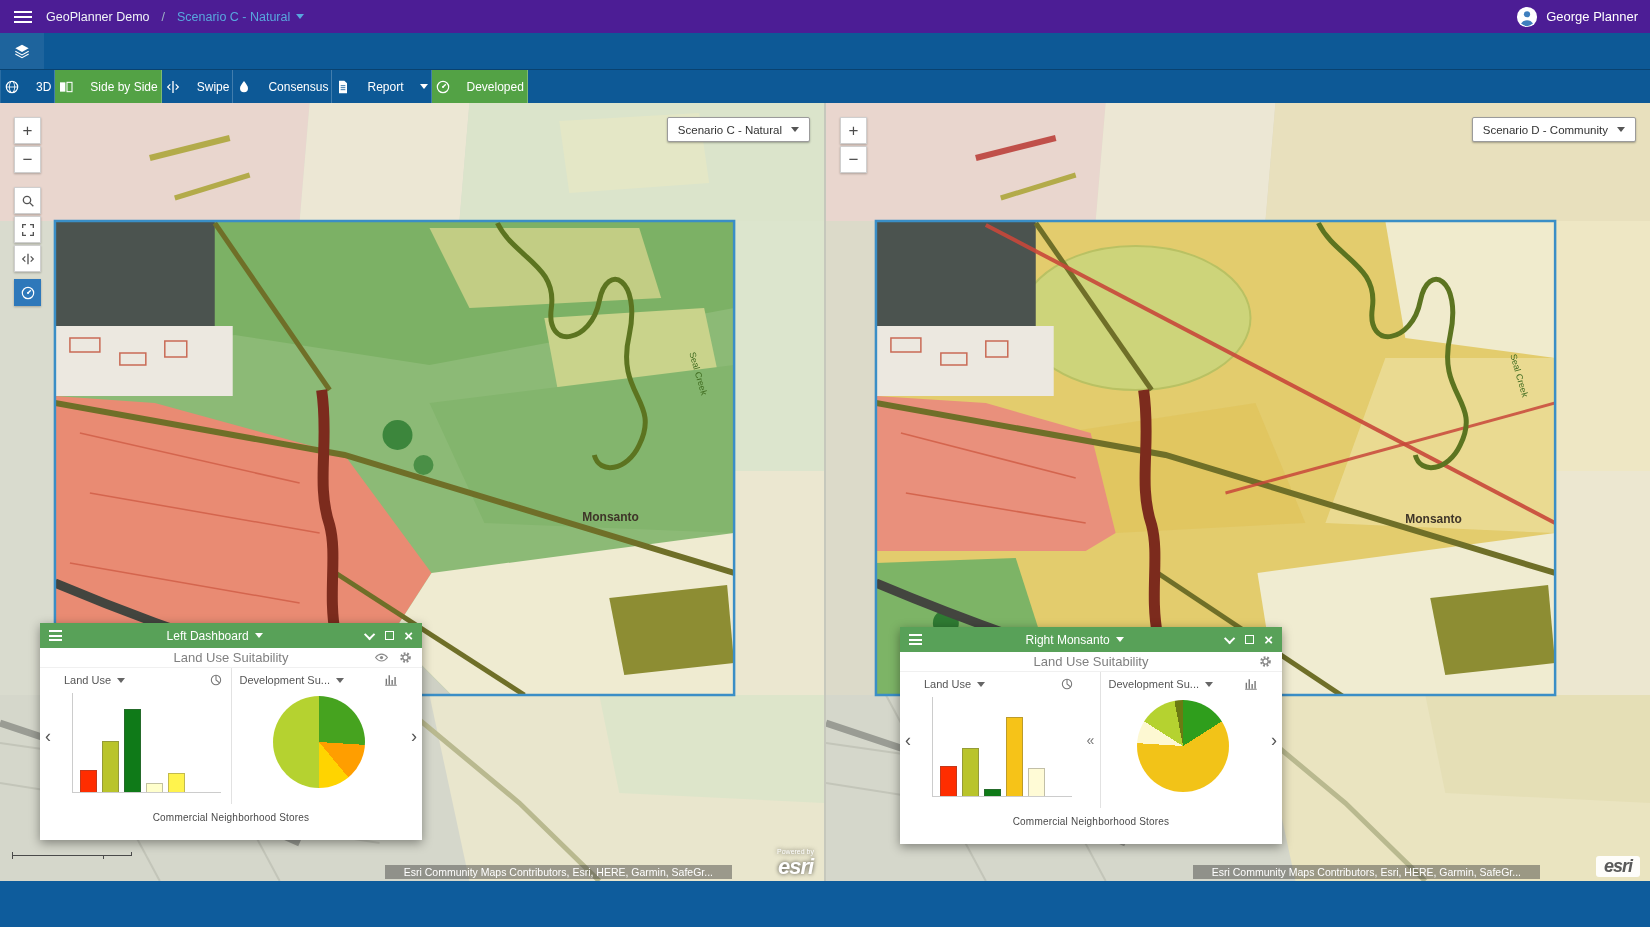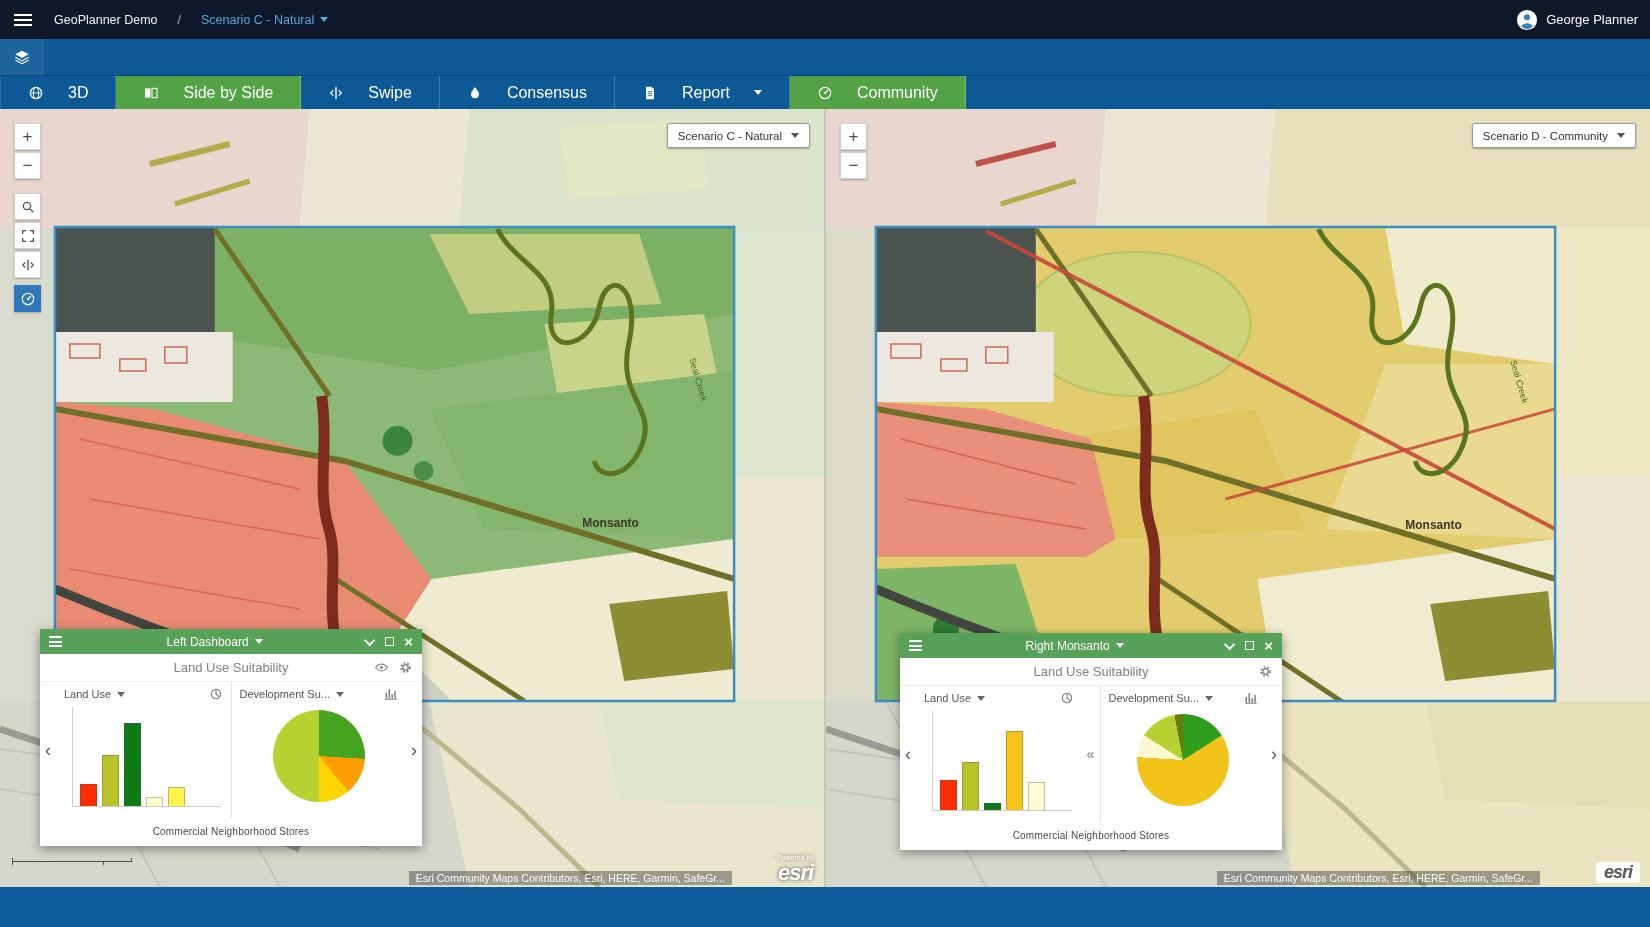--- a/index.html
+++ b/index.html
@@ -1,19 +1,19 @@
 <!DOCTYPE html>
 <html><head>
 <meta charset="utf-8">
 <style>
   * { box-sizing: border-box; margin: 0; padding: 0; }
   html,body { width:1650px; height:927px; overflow:hidden; font-family:"Liberation Sans", sans-serif; background:#e5e5e0; }
 
   
-  .topbar { height:39px; background:#0f172a; color:#fff; display:flex; align-items:center; padding:0 12px; gap:20px; }
+  .topbar { height:33px; background:#4c1d95; color:#fff; display:flex; align-items:center; padding:0 12px; gap:12px; }
   .burger { display:inline-flex; flex-direction:column; gap:3px; cursor:pointer; padding:4px 2px; }
   .burger i { display:block; width:18px; height:2px; background:#fff; }
   .crumb-app { font-size:12.5px; color:#f0f4f8; }
   .crumb-sep { font-size:12.5px; color:#9fb4c6; }
   .crumb-scenario { font-size:12.5px; color:#58a7de; display:inline-flex; align-items:center; gap:6px; cursor:pointer; }
   .top-right { margin-left:auto; display:flex; align-items:center; gap:8px; }
   .avatar { width:22px; height:22px; display:inline-flex; }
   .username { font-size:13px; color:#fff; }
 
   .caret { width:0; height:0; border-left:4px solid transparent; border-right:4px solid transparent; border-top:5px solid currentColor; display:inline-block; }
@@ -24,21 +24,21 @@
   
   .menubar { height:36px; background:#0d5996; position:relative; display:flex; align-items:stretch; }
   .layers-btn { width:44px; display:flex; align-items:center; justify-content:center; background:rgba(255,255,255,0.07); cursor:pointer; }
   .tabs { position:absolute; left:50%; transform:translateX(-50%); height:100%; display:flex; }
   .tab { display:flex; align-items:center; gap:8px; padding:0 22px; color:#fff; font-size:12px; letter-spacing:.6px; border-top:3px solid transparent; cursor:pointer; }
   .tab.active { background:#0a4a80; border-top:3px solid #c64632; }
   .mi { width:16px; height:16px; }
 
   
   .toolbar { height:34px; background:#0d5996; border-top:1px solid rgba(0,0,0,0.25); display:flex; align-items:stretch; color:#fff; }
-  .tbtn { display:flex; align-items:center; gap:24px; padding:0 27px; font-size:16px; border-right:1px solid rgba(255,255,255,0.22); cursor:pointer; white-space:nowrap; }
+  .tbtn { display:flex; align-items:center; gap:16px; padding:0 3px; font-size:12px; border-right:1px solid rgba(255,255,255,0.22); cursor:pointer; white-space:nowrap; }
   .tbtn:first-child { border-left:1px solid rgba(255,255,255,0.12); }
   .tbtn.green { background:#53a245; border-right:1px solid rgba(255,255,255,0.25); }
   .ti { width:16px; height:16px; }
   .sync { margin-left:auto; display:flex; align-items:center; gap:9px; padding:0 14px; font-size:11px; color:#eaf1f8; }
   .toggle { width:30px; height:14px; border-radius:8px; background:#7fbf3f; position:relative; cursor:pointer; display:inline-block; }
   .toggle::after { content:""; position:absolute; right:-1px; top:-1px; width:16px; height:16px; border-radius:50%; background:#fff; box-shadow:0 1px 2px rgba(0,0,0,.4); }
 
   
   .maps { display:flex; height:778px; position:relative; background:#cfd1c5; }
   .map-panel { position:relative; flex:1; overflow:hidden; }
@@ -50,38 +50,38 @@
   .tool-stack { position:absolute; top:84px; left:14px; display:flex; flex-direction:column; gap:2px; }
   .sq-btn svg { width:16px; height:16px; }
   .sq-btn.active-blue { background:#2e78ba; border-color:#2e78ba; }
 
   .scenario-select { position:absolute; top:14px; right:14px; height:25px; background:#fff; border:1px solid #9b9b9b; border-radius:2px; box-shadow:0 1px 2px rgba(0,0,0,.3); display:flex; align-items:center; gap:9px; padding:0 10px; font-size:11.5px; color:#333; cursor:pointer; }
 
   .scalebar { position:absolute; left:12px; bottom:22px; }
   .sb-row { width:120px; height:4px; border:1px solid #4a4a4a; border-top:none; }
   .sb-row2 { width:92px; height:4px; border:1px solid #4a4a4a; border-bottom:none; margin-top:-1px; }
 
-  .attribution { position:absolute; bottom:2px; right:92px; background:rgba(60,60,60,0.45); color:#fff; font-size:10.5px; padding:1px 7px; white-space:nowrap; }
+  .attribution { position:absolute; bottom:2px; right:92px; background:rgba(60,60,60,0.45); color:#fff; font-size:10.5px; padding:1px 19px; white-space:nowrap; }
   .esri-left { position:absolute; right:10px; bottom:3px; color:#fff; text-align:center; line-height:1; text-shadow:0 0 4px rgba(0,0,0,.7); }
   .esri-left .pb { font-size:7px; display:block; margin-bottom:1px; }
   .esri-word { font-size:22px; font-weight:bold; font-style:italic; letter-spacing:-1px; }
   .esri-chip { position:absolute; right:10px; bottom:4px; background:rgba(255,255,255,0.92); border-radius:3px; padding:1px 8px; color:#5a5a5a; text-align:center; line-height:1.05; }
   .esri-chip .esri-word { font-size:18px; }
 
   
   .dashboard { position:absolute; width:382px; height:217px; background:#fff; box-shadow:0 3px 10px rgba(0,0,0,.4); }
   .dhead { height:25px; background:#58a158; display:flex; align-items:center; color:#fff; padding:0 9px; cursor:move; }
   .dh-burger { display:inline-flex; flex-direction:column; gap:2.5px; cursor:pointer; }
   .dh-burger i { width:13px; height:2px; background:#fff; display:block; }
   .dh-title { flex:1; text-align:center; font-size:12px; display:flex; align-items:center; justify-content:center; gap:6px; cursor:pointer; }
   .dh-icons { display:flex; align-items:center; gap:10px; }
   .chev-down { width:8px; height:8px; border-left:2px solid #fff; border-bottom:2px solid #fff; transform:rotate(-45deg) translateY(-2px); cursor:pointer; }
   .maxbox { width:9px; height:9px; border:1.5px solid #fff; cursor:pointer; }
   .closex { font-size:15px; line-height:1; font-weight:bold; cursor:pointer; }
-  .dsub { height:28px; position:relative; display:flex; align-items:center; border-bottom:1px solid #f0f0f0; }
+  .dsub { height:20px; position:relative; display:flex; align-items:center; border-bottom:1px solid #f0f0f0; }
   .dsub-title { position:absolute; left:0; right:0; text-align:center; font-size:13px; color:#808080; }
   .dsub-icons { position:absolute; right:9px; display:flex; gap:9px; align-items:center; }
   .dsub-icons svg { width:15px; height:15px; cursor:pointer; }
   .dcharts { height:136px; display:flex; align-items:stretch; }
   .nav-arrow { width:16px; display:flex; align-items:center; justify-content:center; color:#555; font-size:18px; cursor:pointer; }
   .nav-arrow.dbl { font-size:14px; color:#777; width:18px; }
   .widget { flex:1; min-width:0; padding-top:2px; }
   .widget.sep { border-left:1px solid #e2e2e2; }
   .whead { height:20px; display:flex; align-items:center; justify-content:space-between; padding:0 8px; font-size:11px; color:#555; }
   .wlabel { display:inline-flex; align-items:center; gap:6px; cursor:pointer; white-space:nowrap; overflow:hidden; }
@@ -166,21 +166,21 @@
       </svg>
     <span>Report</span>
     <span class="caret white"></span>
   </div>
   <div class="tbtn green">
     <svg class="ti" viewBox="0 0 24 24">
         <circle cx="12" cy="12" r="8.5" fill="none" stroke="#fff" stroke-width="1.8"></circle>
         <path d="M12 12l4.2-4.2" stroke="#fff" stroke-width="2"></path>
         <circle cx="12" cy="12" r="1.6" fill="#fff"></circle>
       </svg>
-    <span>Community</span>
+    <span>Developed</span>
   </div>
 </div>
 
 <div class="maps">
 
   <section class="map-panel left">
     <svg class="map-svg" viewBox="0 0 825 778" preserveAspectRatio="none">
       <rect x="0" y="0" width="825" height="778" fill="#d9dbce"></rect>
       <polygon points="0,0 310,0 300,118 0,118" fill="#e9d6ce"></polygon>
       <polygon points="310,0 470,0 460,118 300,118" fill="#ece7d4"></polygon>

